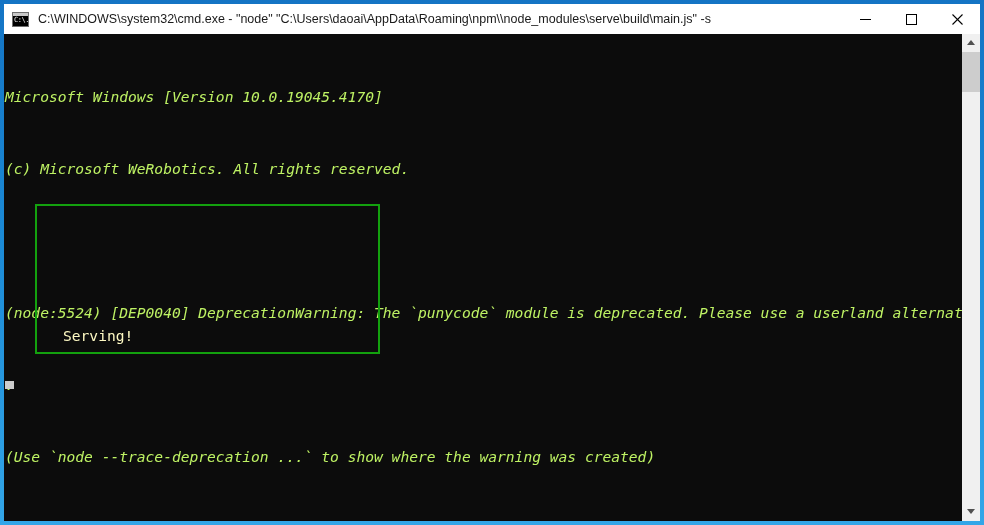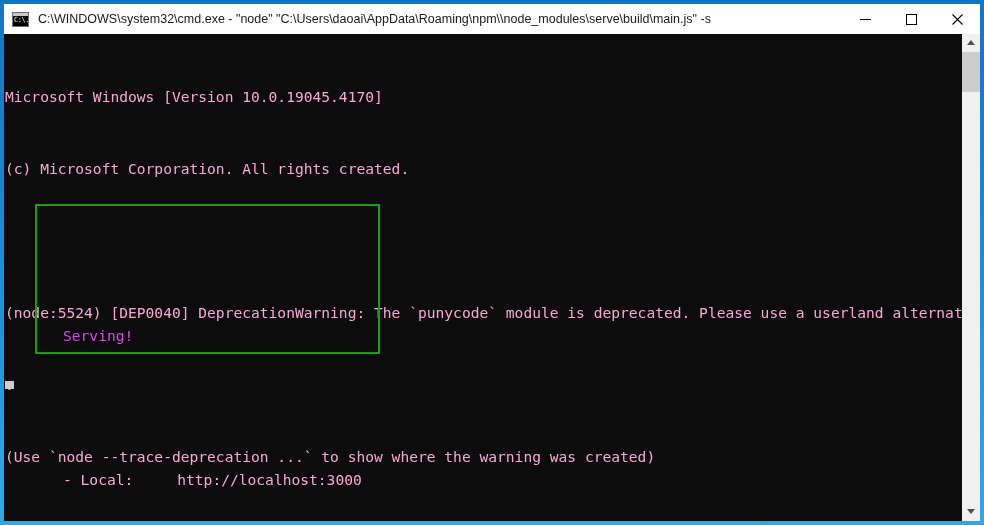--- a/index.html
+++ b/index.html
@@ -119,22 +119,22 @@
     padding-left: 1px;
     box-sizing: border-box;
     font-family: "DejaVu Sans Mono", monospace;
     font-size: 14.6px;
     line-height: 24px;
     color: #cccccc;
     white-space: pre;
     overflow: hidden;
   }
   .line { height: 24px; white-space: pre; }
-  .c-white { color: #f9a8d4; }
-  .c-green { color: #d946ef; }
+  .c-white { color: #bef264; font-style: italic; }
+  .c-green { color: #fef9c3; }
 
   
   #serve-box {
     position: absolute;
     left: 31px;
     top: 170px;
     width: 345px;
     height: 150px;
     border: 2px solid #13a10e;
     box-sizing: border-box;
@@ -236,34 +236,33 @@
           <line x1="10.5" y1="0.5" x2="0.5" y2="10.5" stroke="#000000" stroke-width="1.1"></line>
         </svg>
       </button>
     </div>
   </div>
 
   <div id="console-area">
 
     <div id="console-text">
       <div class="line c-white">Microsoft Windows [Version 10.0.19045.4170]</div>
-      <div class="line c-white">(c) Microsoft Corporation. All rights created.</div>
+      <div class="line c-white">(c) Microsoft WeRobotics. All rights reserved.</div>
       <div class="line c-white"></div>
       <div class="line c-white">(node:5524) [DEP0040] DeprecationWarning: The `punycode` module is deprecated. Please use a userland alternative instead</div>
       <div class="line c-white">.</div>
       <div class="line c-white">(Use `node --trace-deprecation ...` to show where the warning was created)</div>
     </div>
 
     <div id="serve-box"></div>
 
     <div id="serve-box-content">
       <div class="bline">&nbsp;</div>
       <div class="bline c-green">Serving!</div>
       <div class="bline">&nbsp;</div>
-      <div class="bline c-white"><span>- Local:</span><span>     </span><span>http://localhost:3000</span></div>
       
       
       
     </div>
 
     <div id="caret"></div>
 
     <div id="scrollbar">
       <button class="sb-btn" id="sb-up">
         <svg width="8" height="6" viewBox="0 0 8 6">

